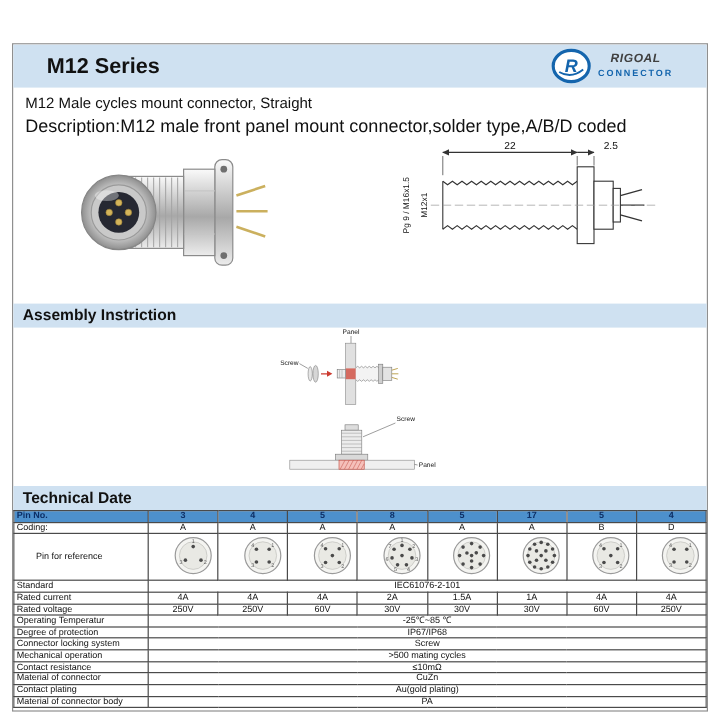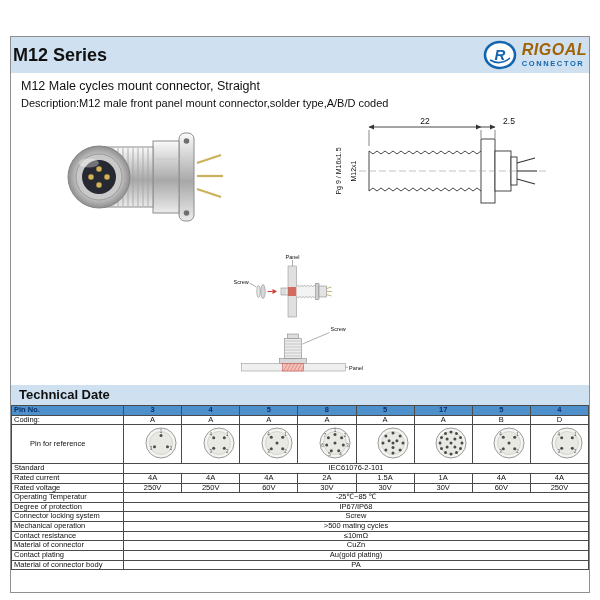--- a/index.html
+++ b/index.html
@@ -1,28 +1,28 @@
 <!DOCTYPE html>
 <html><head>
 <meta charset="utf-8">
 <style>
   * { margin:0; padding:0; box-sizing:border-box; }
   html,body { width:600px; height:600px; background:#fff; font-family:"Liberation Sans",sans-serif; color:#111; }
   .page { position:absolute; left:10px; top:36px; width:580px; height:557px; border:1px solid #8f8f8f; background:#fff; overflow:hidden; }
 
-  .header-bar { display:flex; justify-content:space-between; align-items:center; background:#cfe1f1; height:36px; padding:0 2px; }
+  .header-bar { display:flex; justify-content:space-between; align-items:center; background:#cfe1f1; height:36px; padding:0 28px;text-align:center; }
   .title { font-size:18px; font-weight:bold; }
   .logo { display:flex; align-items:center; gap:5px; }
   .logo-text { display:flex; flex-direction:column; line-height:1; }
-  .logo-brand { color:#a16207; font-weight:bold; font-style:italic; font-size:16px; letter-spacing:.5px; }
+  .logo-brand { color:#404040; font-weight:bold; font-style:italic; font-size:10px; letter-spacing:.5px; }
   .logo-sub { color:#1465ad; font-weight:bold; font-size:7.5px; letter-spacing:1.6px; margin-top:2px; }
 
   .intro { padding:6px 10px 2px; height:40px; }
   .intro-line1 { font-size:12.5px; margin-bottom:4px; }
-  .intro-line2 { font-size:11px; }
+  .intro-line2 { font-size:15px; }
 
   .product-row { display:flex; justify-content:space-between; align-items:flex-start; height:140px; padding:0 28px; }
 
   .section-bar { background:#cfe1f1; font-weight:bold; font-size:13px; height:20px; line-height:20px; padding:0 8px; }
 
   .assembly { display:flex; height:132px;flex-direction:column; }
   .assembly svg { flex:1; }
 
   .tech-table { border-collapse:collapse; width:100%; table-layout:fixed; }
   .tech-table td { border:1px solid #4a4a4a; font-size:7.5px; padding:0 2px; height:9px; line-height:1.15; overflow:hidden; white-space:nowrap; }
@@ -132,20 +132,21 @@
         <line x1="206" y1="50" x2="224" y2="45"></line>
           <line x1="206" y1="58" x2="226" y2="58"></line>
           <line x1="206" y1="66" x2="224" y2="71"></line>
       </g>
       <line x1="48" y1="58" x2="236" y2="58" stroke="#999" stroke-width="0.6" stroke-dasharray="7,3"></line>
       <text transform="rotate(-90 30 58)" x="30" y="58" text-anchor="middle" font-size="7" fill="#111">Pg 9 / M16x1.5</text>
       <text transform="rotate(-90 45 58)" x="45" y="58" text-anchor="middle" font-size="7" fill="#111">M12x1</text>
     </svg>
   </div>
 
+  <div class="section-bar">Assembly Instriction</div>
 
   <div class="assembly">
 
     <svg viewBox="0 0 290 132">
       <text x="116" y="11" font-size="11" fill="#111">Panel</text>
       <line x1="130" y1="14" x2="130" y2="26" stroke="#333" stroke-width="0.8"></line>
       <rect x="121" y="26" width="17" height="102" fill="#e0e0e0" stroke="#888"></rect>
       <rect x="121" y="68" width="17" height="18" fill="#d56a5f"></rect>
       <rect x="107" y="70" width="14" height="14" fill="#ececec" stroke="#777"></rect>
       <line x1="111" y1="70" x2="111" y2="84" stroke="#aaa"></line>

